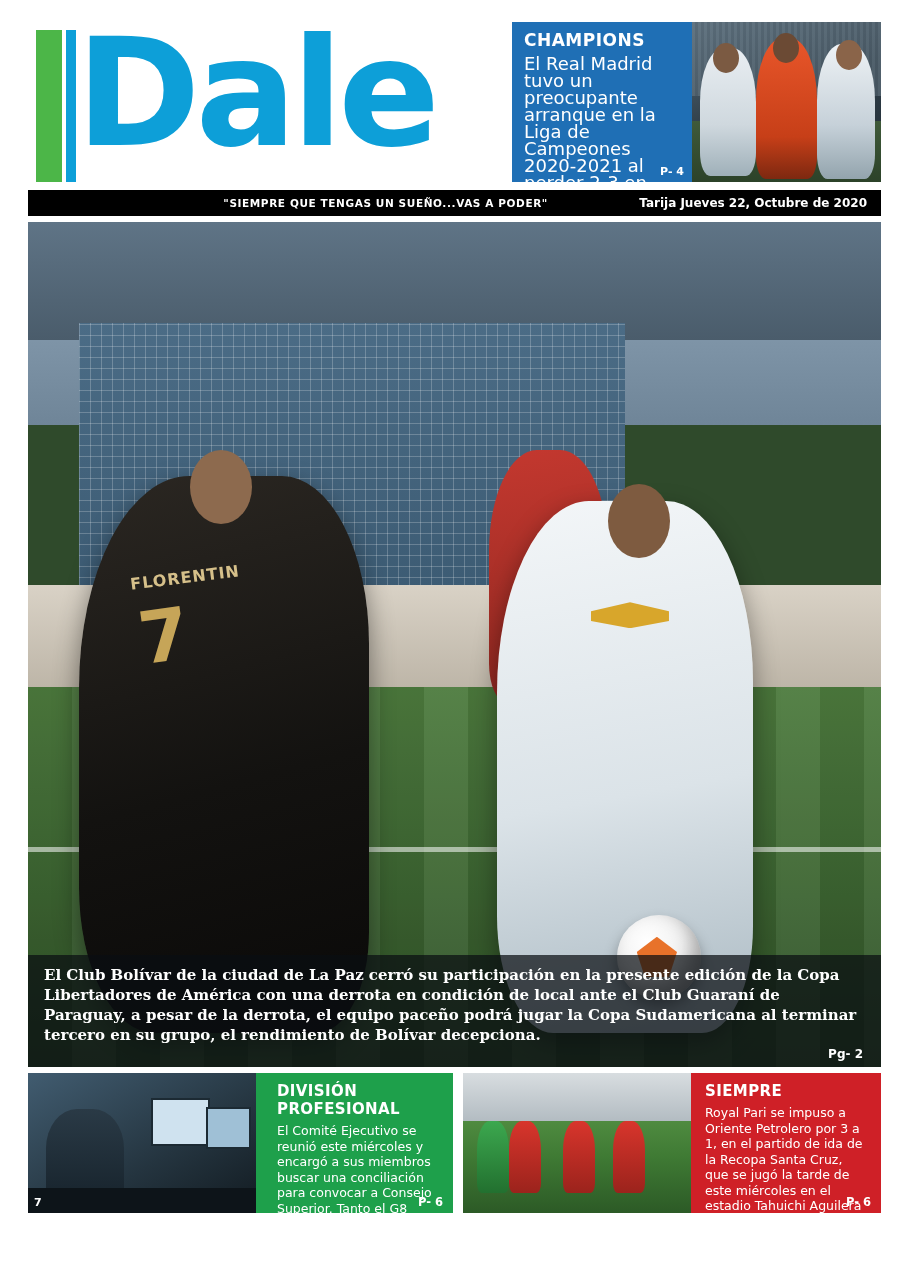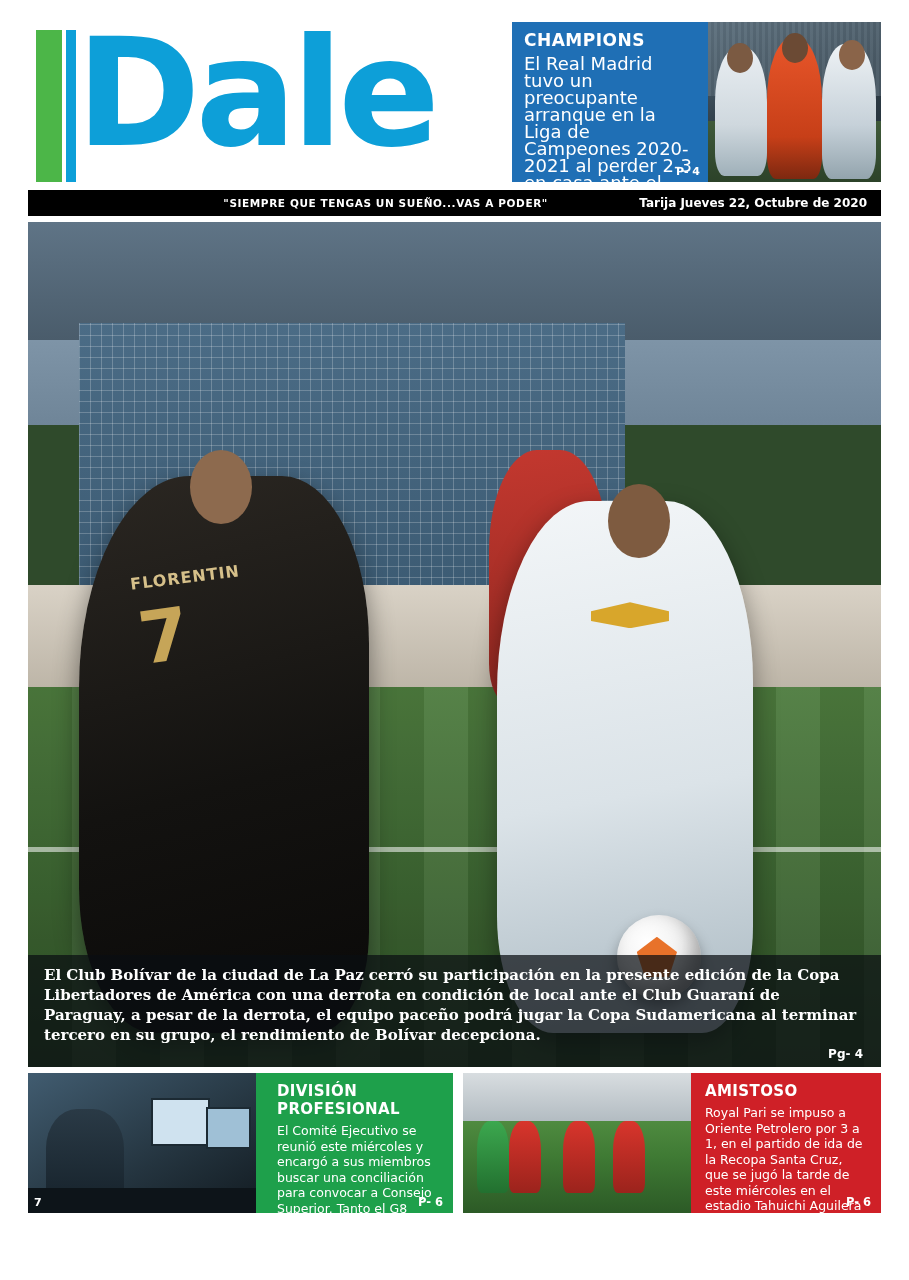--- a/index.html
+++ b/index.html
@@ -66,21 +66,21 @@
 
   .champions-box {
     flex: 1;
     display: flex;
     background: #1f6fb5;
     margin-left: 14px;
     height: 160px;
     overflow: hidden;
   }
   .champ-text {
-    width: 196px;
+    width: 180px;
     padding: 8px 10px 4px 12px;
     color: #ffffff;
     position: relative;
   }
   .champ-title {
     font-family: "DejaVu Sans", sans-serif;
     font-weight: bold;
     font-size: 17px;
     letter-spacing: .5px;
     margin-bottom: 5px;
@@ -463,21 +463,21 @@
 
     <div class="player-light"></div>
     <div class="player-light-head"></div>
     <div class="bowtie-logo"></div>
 
     <div class="ball"></div>
 
 
     <div class="caption">
       <div class="caption-text">El Club Bolívar de la ciudad de La Paz cerró su participación en la presente edición de la Copa Libertadores de América con una derrota en condición de local ante el Club Guaraní de Paraguay, a pesar de la derrota, el equipo paceño podrá jugar la Copa Sudamericana al terminar tercero en su grupo, el rendimiento de Bolívar decepciona.</div>
-      <div class="caption-page">Pg- 4</div>
+      <div class="caption-page">Pg- 2</div>
     </div>
   </div>
 
   <div class="bottom-strip">
 
     <div class="bs-photo office">
       <div class="person"></div>
       <div class="scr1"></div>
       <div class="scr2"></div>
       <div class="desk"></div>
@@ -494,19 +494,19 @@
 
     <div class="bs-photo pitch">
       <div class="stand"></div>
       <div class="pl g"></div>
       <div class="pl a"></div>
       <div class="pl b"></div>
       <div class="pl c"></div>
     </div>
 
     <div class="bs-box red">
-      <div class="bs-title">AMISTOSO</div>
+      <div class="bs-title">SIEMPRE</div>
       <div class="bs-body">Royal Pari se impuso a Oriente Petrolero por 3 a 1, en el partido de ida de la Recopa Santa Cruz, que se jugó la tarde de este miércoles en el estadio Tahuichi Aguilera de Santa Cruz.</div>
       <div class="bs-page">P- 6</div>
     </div>
   </div>
 
 </div>
 
 </body></html>

